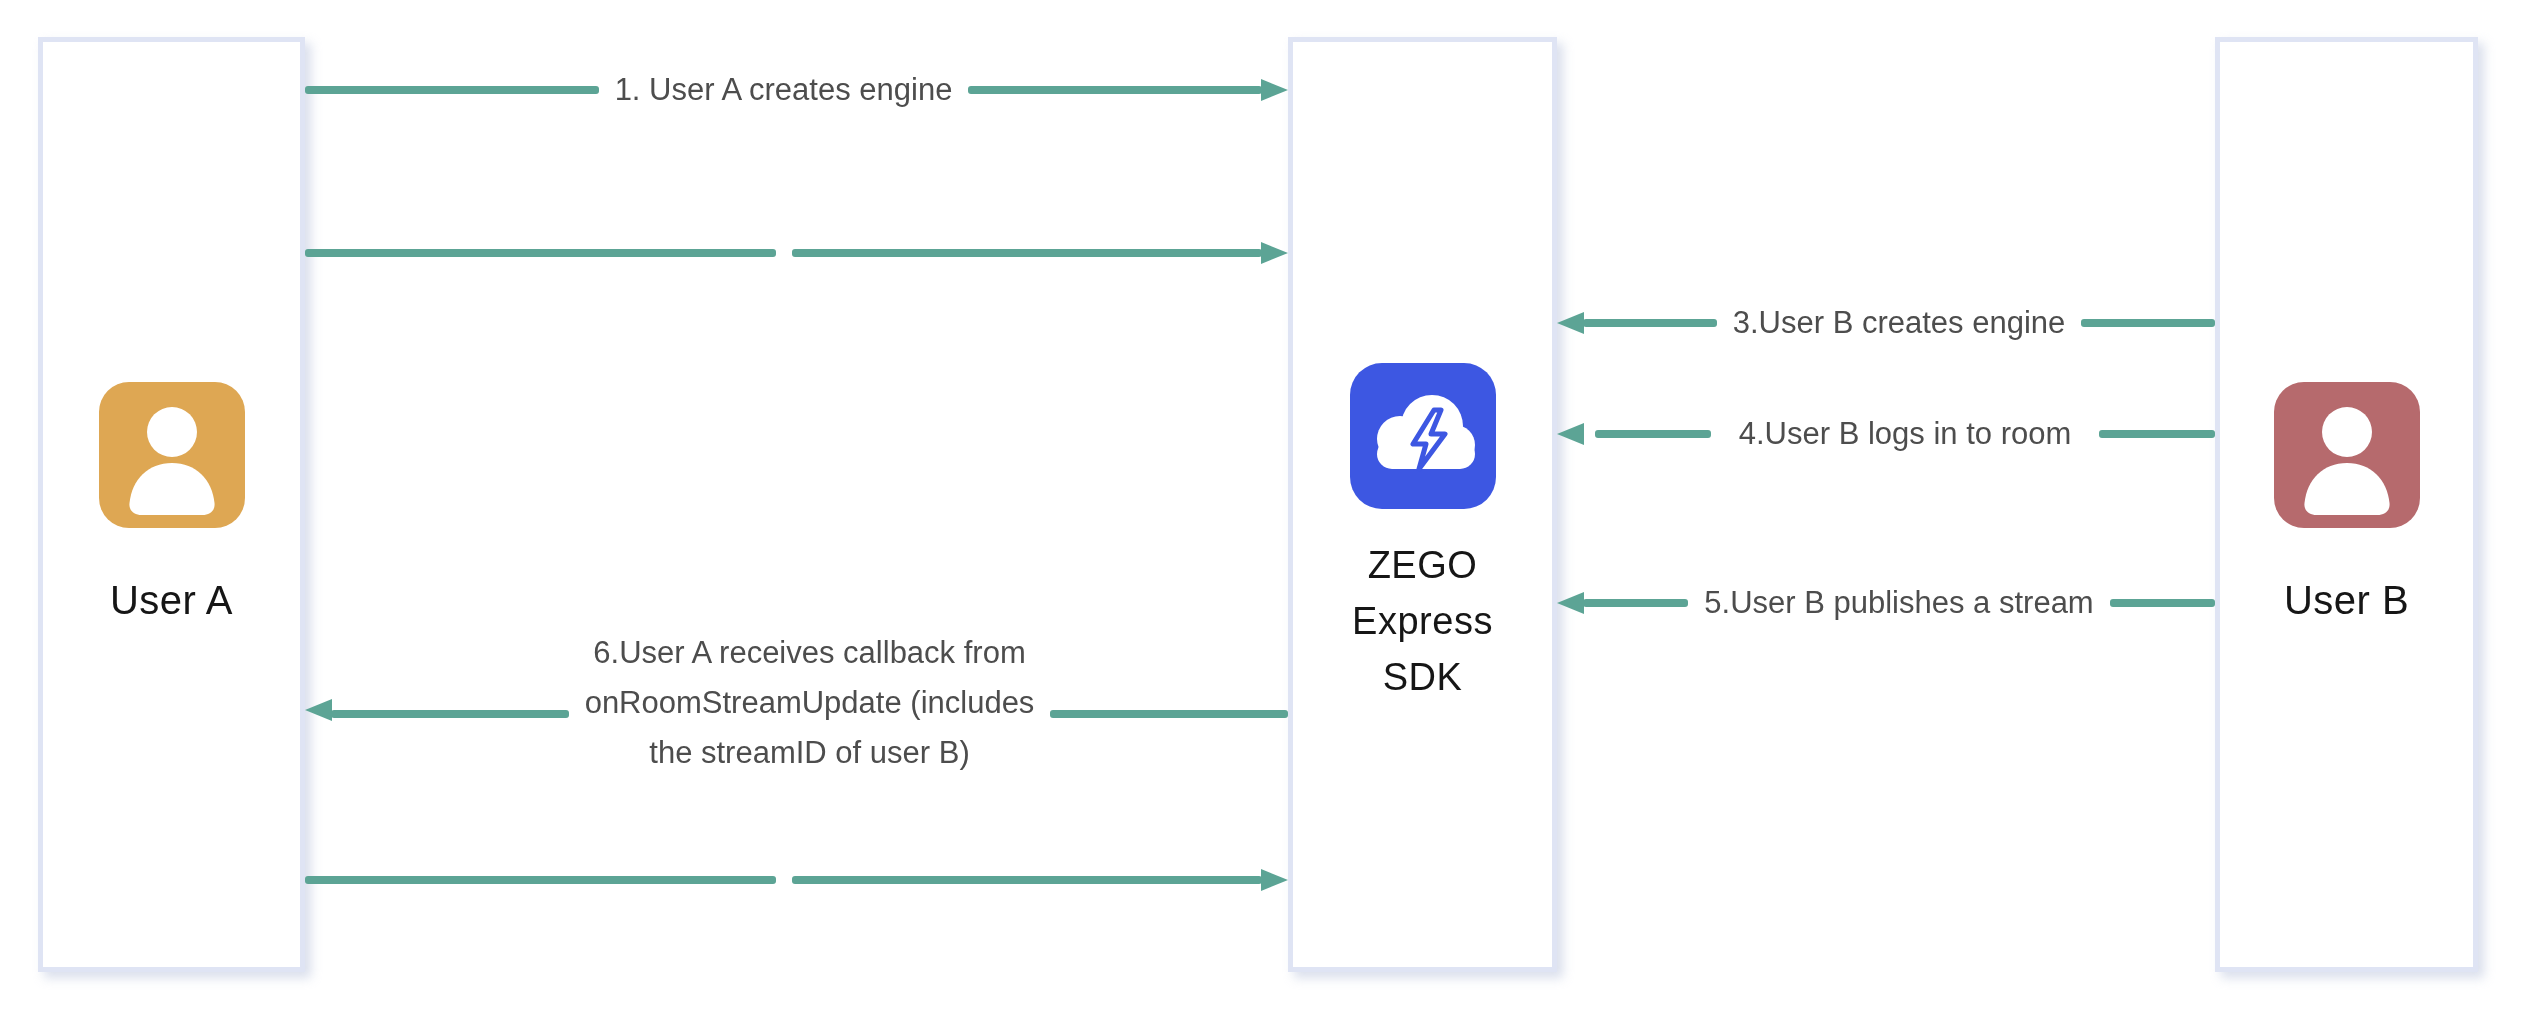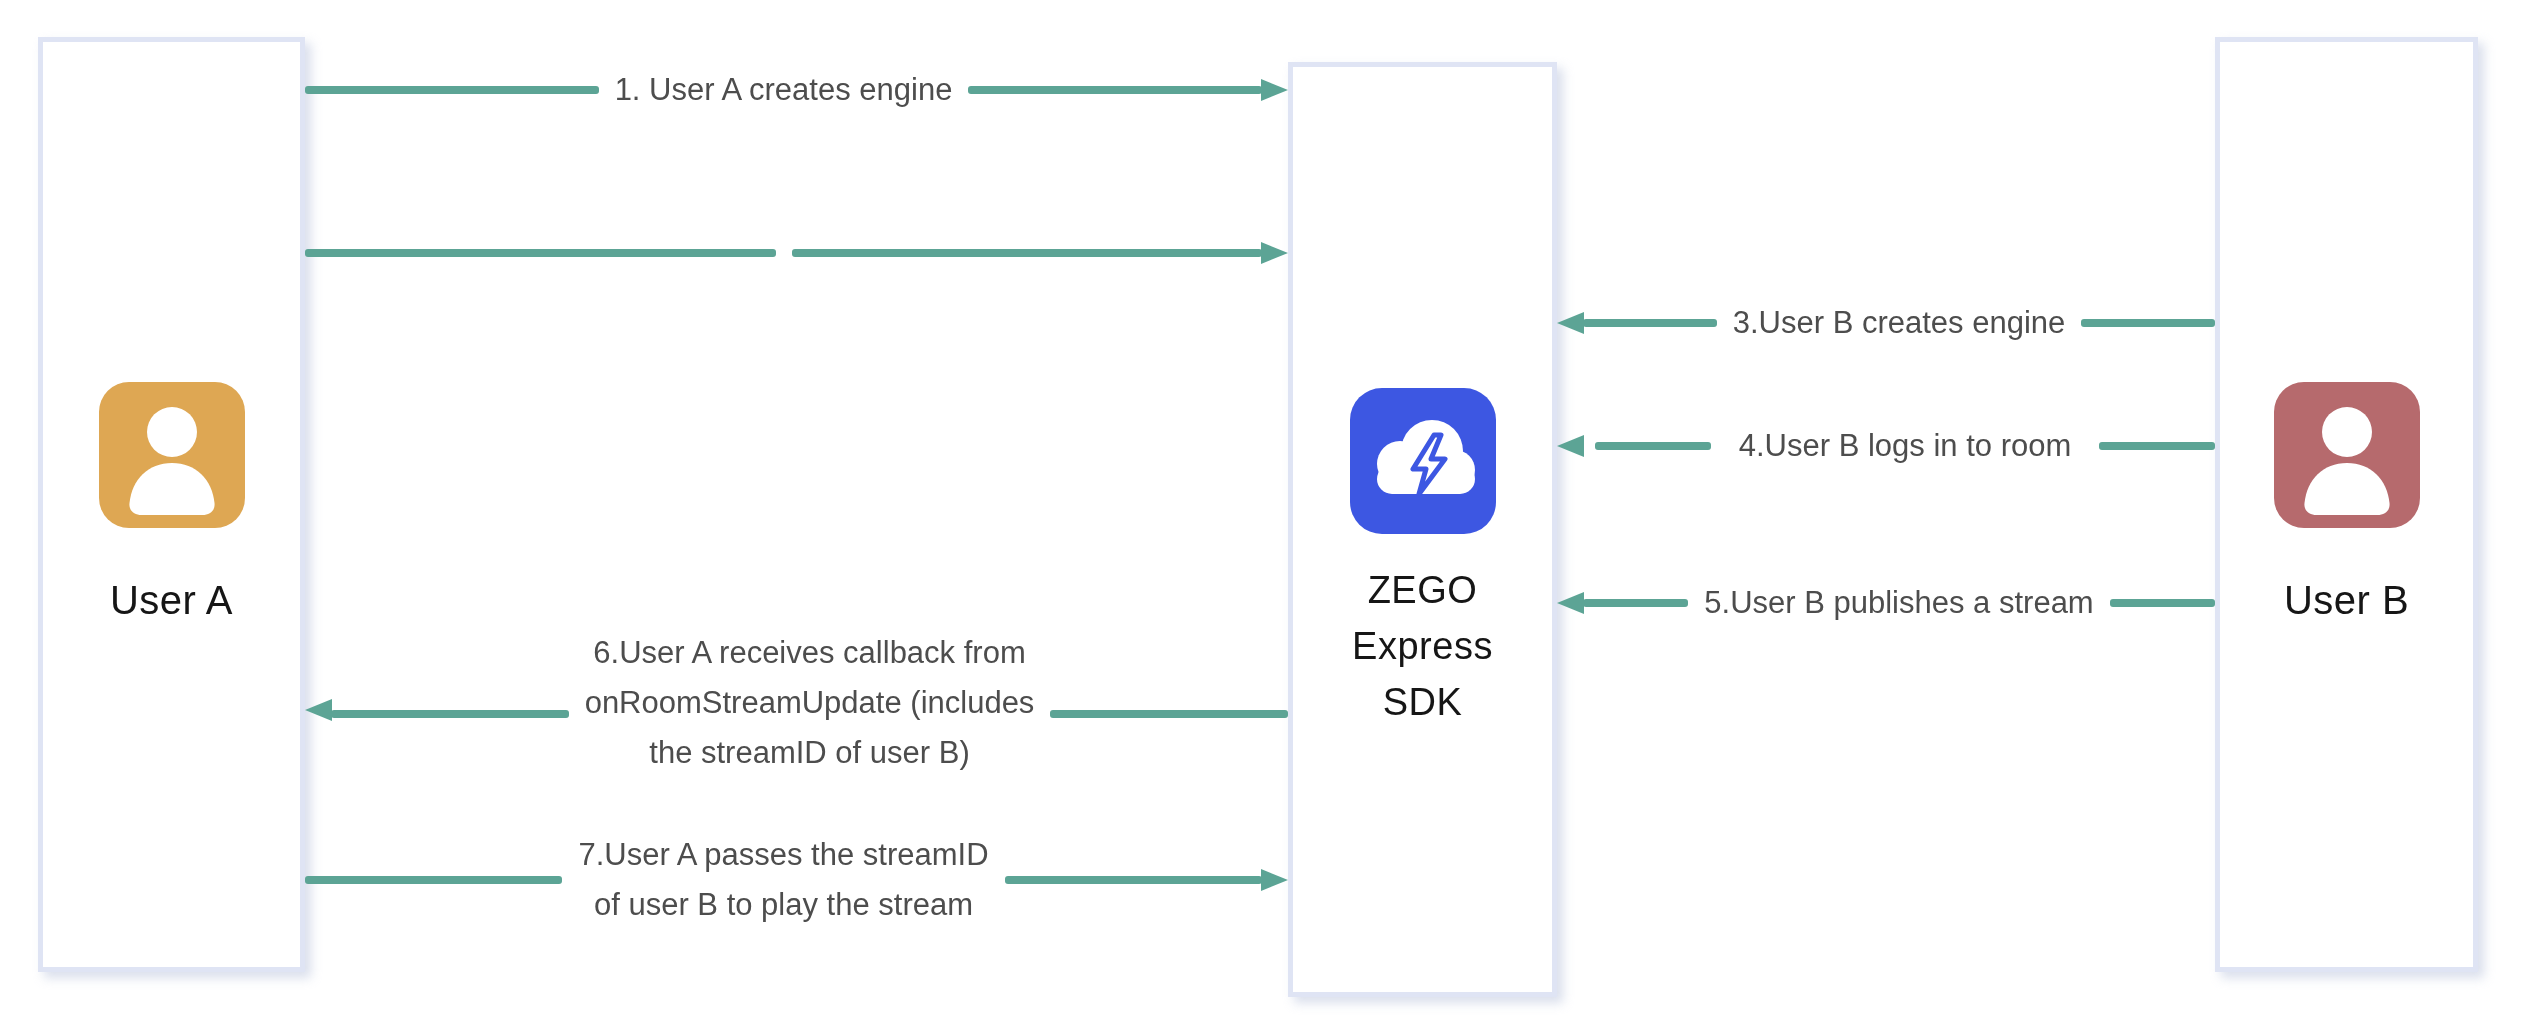--- a/index.html
+++ b/index.html
@@ -21,21 +21,21 @@
     height: 935px;
     background: #ffffff;
     border: 5px solid var(--box-border, #dfe4f4);
     box-shadow: 6px 6px 10px rgba(173, 183, 212, 0.45);
     display: flex;
     flex-direction: column;
     align-items: center;
     justify-content: center;
   }
   .entity-box.box-a   { left: 38px;   width: 267px; }
-  .entity-box.box-sdk { left: 1288px; width: 269px; padding-top: 58px; margin-top: 25px; }
+  .entity-box.box-sdk { left: 1288px; width: 269px; padding-top: 58px; }
   .entity-box.box-b   { left: 2215px; width: 263px; }
 
   .avatar { width: 146px; height: 146px; display: block; }
 
   .entity-label {
     margin-top: 44px;
     font-size: 40px;
     line-height: 56px;
     color: #161616;
     text-align: center;
@@ -83,21 +83,21 @@
     border-right: 27px solid var(--arrow, #5ca495);
     border-top: 11px solid transparent;
     border-bottom: 11px solid transparent;
     margin-right: -17px;
   }
 
   
   .arrow-1 { top: 65px; }
   .arrow-2 { top: 228px; }
   .arrow-3 { top: 298px; }
-  .arrow-4 { top: 421px; gap: 28px; }
+  .arrow-4 { top: 409px; gap: 28px; }
   .arrow-5 { top: 578px; }
 
   
   .arrow-6 { top: 628px; height: 150px; align-items: center; }
   .arrow-6 .arrow-line { margin-top: 21px; }
   .arrow-6 .arrowhead  { margin-top: 14px; }
 
   
   .arrow-7 { top: 830px; height: 100px; }
 </style>
@@ -178,19 +178,17 @@
     <span class="arrowhead left"></span>
     <span class="arrow-line"></span>
     <span class="arrow-label">6.User A receives callback from
 onRoomStreamUpdate (includes
 the streamID of user B)</span>
     <span class="arrow-line"></span>
   </div>
 
   <div class="arrow-row span-left arrow-7">
     <span class="arrow-line"></span>
-    <span class="arrow-label">7.User A passes the streamID
-of user B to play the stream</span>
     <span class="arrow-line"></span>
     <span class="arrowhead right"></span>
   </div>
 
 </div>
 
 </body></html>

